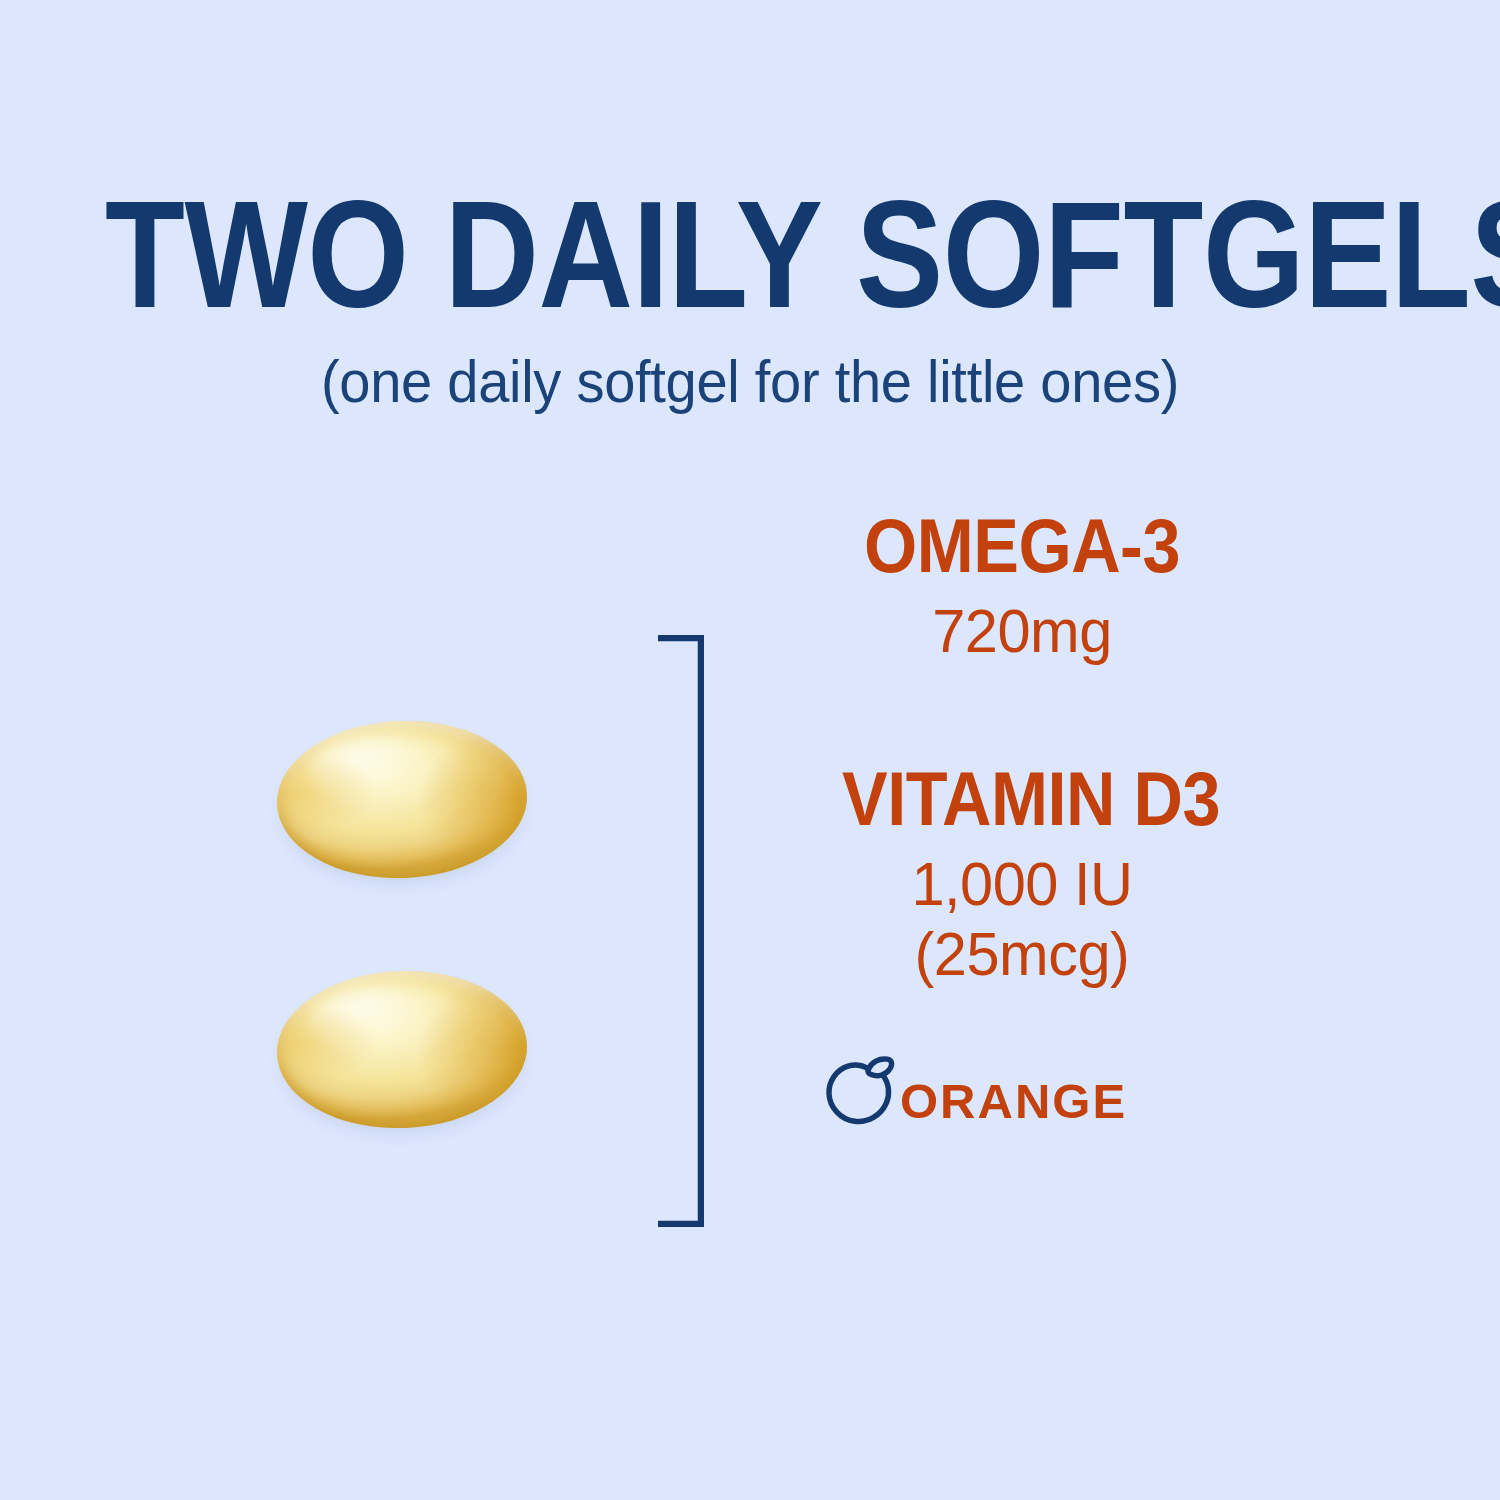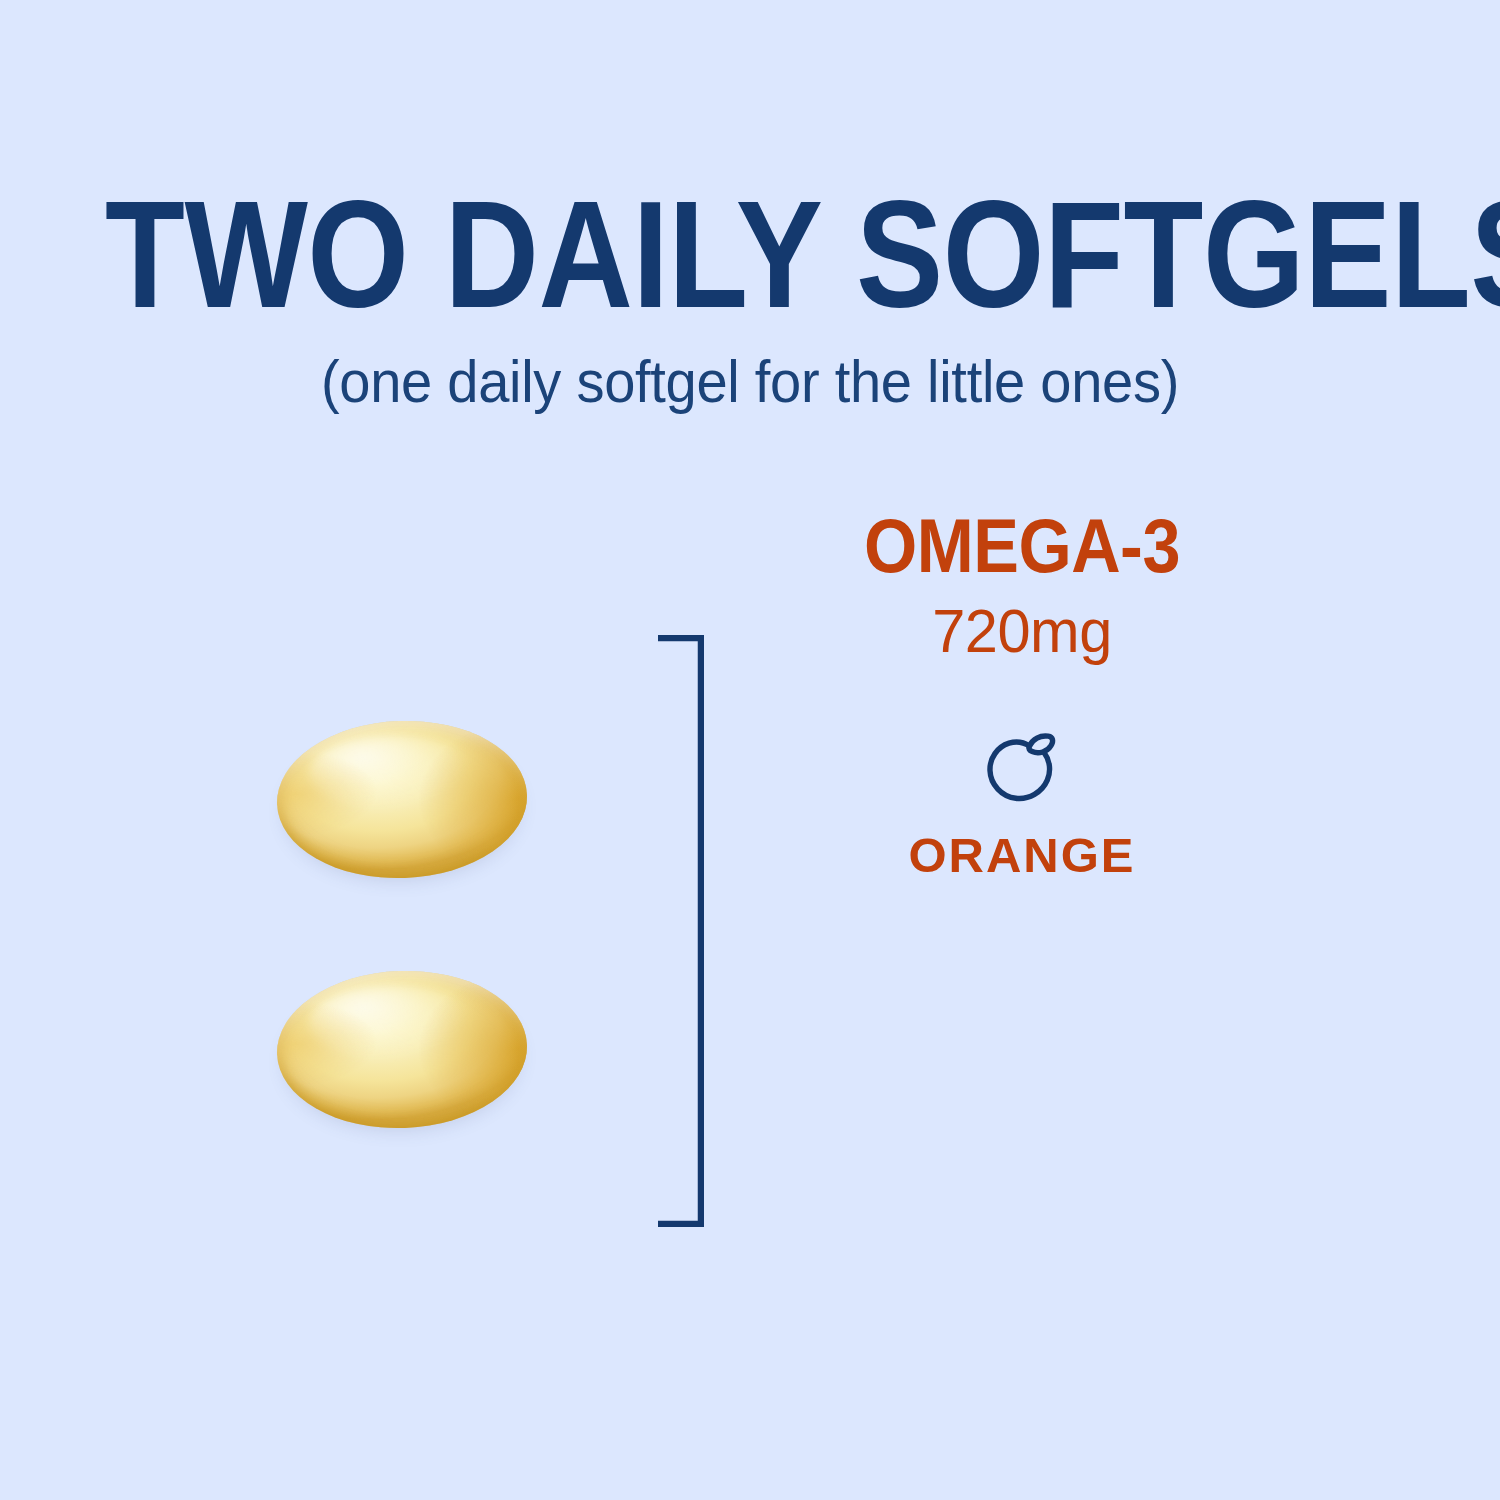--- a/index.html
+++ b/index.html
@@ -150,21 +150,21 @@
     margin-top: 12px;
     transform: scaleX(0.96);
     white-space: nowrap;
   }
 
   .fact-block + .fact-block { margin-top: 96px; }
 
   .flavor {
     margin-top: 62px;
     display: flex;
-    flex-direction: column;
+    flex-direction: row;
     align-items: center;
   }
 
   .orange-icon { display: block; }
 
   .flavor-label {
     margin-top: 16px;
     font-weight: 700;
     font-size: 49px;
     line-height: 1.07;
@@ -192,20 +192,27 @@
     </svg>
   </div>
 
   <div class="facts">
 
     <div class="fact-block">
       <div class="fact-name">OMEGA-3</div>
       <div class="fact-dose">720mg</div>
     </div>
 
+    <div class="fact-block">
+      <div class="fact-name">VITAMIN D3</div>
+      <div class="fact-dose">
+        <div>1,000 IU</div>
+        <div>(25mcg)</div>
+      </div>
+    </div>
 
     <div class="flavor">
       <span class="orange-icon">
         <svg width="78" height="82" viewBox="0 0 78 82" fill="none">
 
           <path d="M46.5 19.0
                    C 40.6 15.2 33.0 14.0 26.0 16.2
                    C 14.3 19.9 6.5 31.2 7.0 43.6
                    C 7.5 57.6 18.8 69.6 32.8 71.3
                    C 46.0 72.9 59.0 65.4 64.3 53.2

